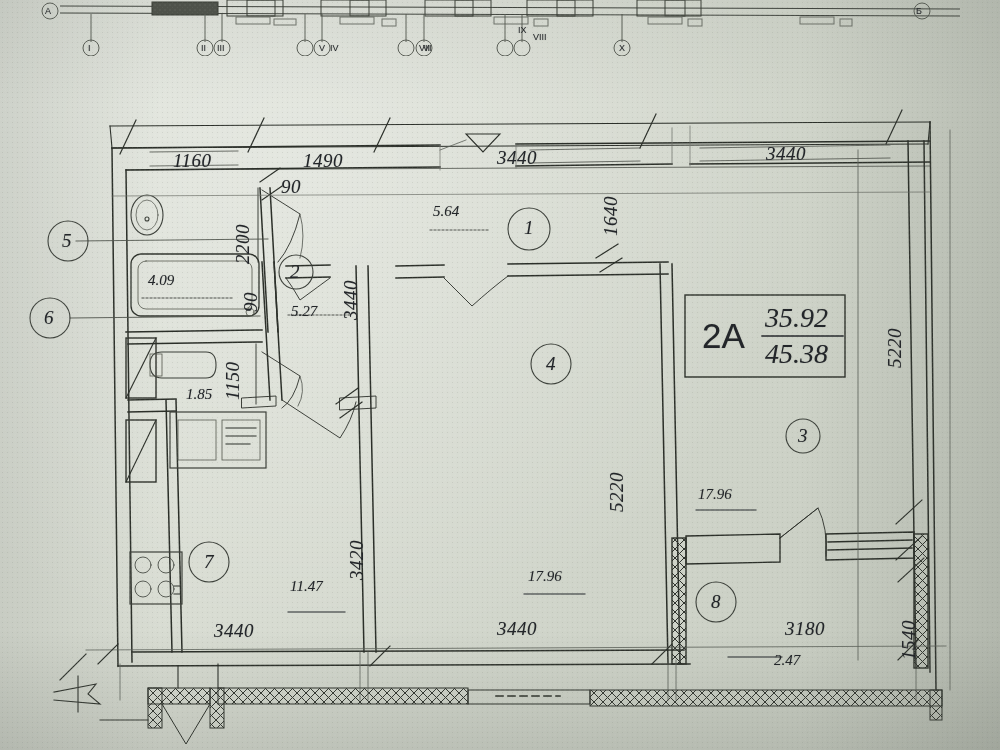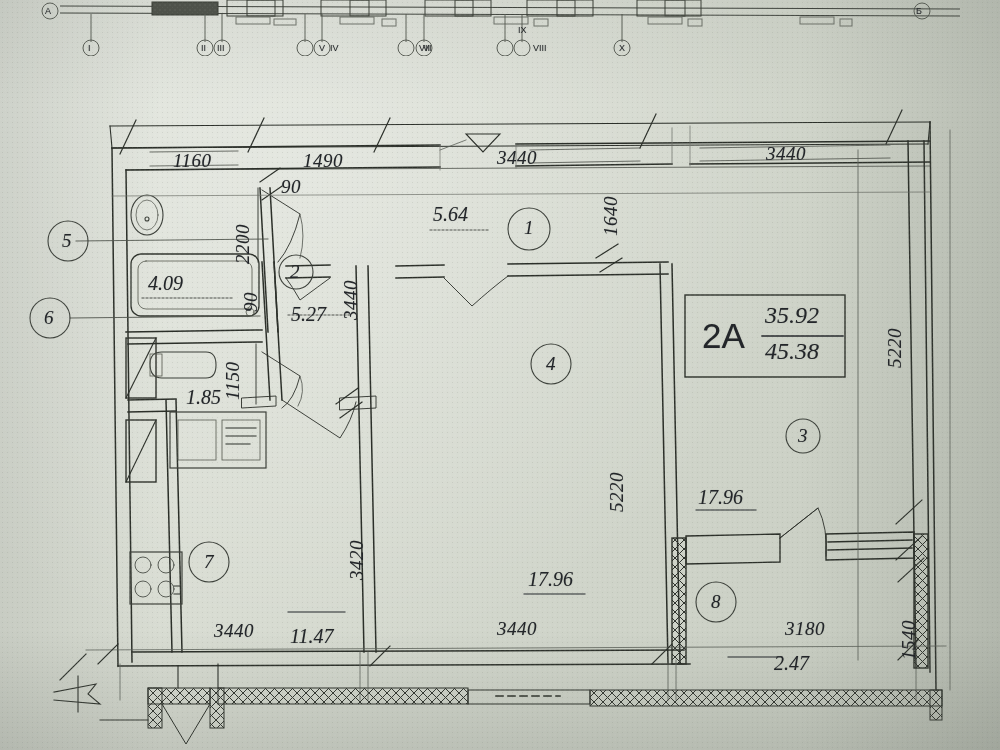--- a/index.html
+++ b/index.html
@@ -28,23 +28,23 @@
       linear-gradient(180deg, rgba(120,126,118,.10) 0%, rgba(0,0,0,0) 14%, rgba(0,0,0,0) 84%, rgba(90,96,88,.18) 100%);
   }
   svg.plan{position:absolute;left:0;top:0;width:1000px;height:750px;z-index:2;}
   .txt{
     position:absolute;z-index:5;color:#23262a;
     font-family:"Liberation Serif",serif;
     white-space:nowrap;
     text-shadow:0 0 1px rgba(60,64,58,.35);
   }
   .dim{font-style:italic;font-size:19px;letter-spacing:.5px;}
-  .area{font-style:italic;font-size:20px;}
+  .area{font-style:italic;font-size:15px;}
   .label2a{font-size:35px;font-style:normal;font-family:"Liberation Sans",sans-serif;text-align:center;}
-  .frac{font-style:italic;font-size:24px;line-height:1.05;}
+  .frac{font-style:italic;font-size:28px;line-height:1.05;}
   .vert{transform-origin:left top;}
   .axis{font-size:9px;font-style:normal;font-family:"Liberation Sans",sans-serif;color:#2b2e31;}
   .rn{font-style:italic;font-size:19px;}
   .top-strip{position:absolute;left:0;top:0;width:1000px;height:56px;z-index:2;}
 </style>
 </head>
 <body>
 
 <div id="sheet">
 
@@ -108,21 +108,21 @@
 
   <span class="txt axis" style="left:45px;top:6px;">A</span>
   <span class="txt axis" style="left:916px;top:6px;">Б</span>
   <span class="txt axis" style="left:88px;top:43px;">I</span>
   <span class="txt axis" style="left:201px;top:43px;">II</span>
   <span class="txt axis" style="left:217px;top:43px;">III</span>
   <span class="txt axis" style="left:300px;top:43px;margin-left:30px;">IV</span>
   <span class="txt axis" style="left:319px;top:43px;">V</span>
   <span class="txt axis" style="left:423px;top:43px;">VI</span>
   <span class="txt axis" style="left:419px;top:43px;">VII</span>
-  <span class="txt axis" style="left:499px;top:43px;padding-left:34px;">VIII</span>
+  <span class="txt axis" style="left:499px;top:32px;padding-left:34px;">VIII</span>
   <span class="txt axis" style="left:518px;top:25px;">IX</span>
   <span class="txt axis" style="left:619px;top:43px;">X</span>
 
   <svg class="plan" viewBox="0 0 1000 750">
     <defs>
       <pattern id="hatchx" width="9" height="9" patternUnits="userSpaceOnUse">
         <rect width="9" height="9" fill="none"></rect>
         <path d="M0,0 L9,9 M9,0 L0,9" stroke="#2f332d" stroke-width="1"></path>
       </pattern>
     </defs>
@@ -415,21 +415,21 @@
   <span class="txt dim" style="left:214px;top:620px;">3440</span>
   <span class="txt dim" style="left:497px;top:618px;">3440</span>
   <span class="txt dim" style="left:785px;top:618px;">3180</span>
 
   <span class="txt area" style="left:148px;top:272px;">4.09</span>
   <span class="txt area" style="left:186px;top:366px;margin-top:20px;">1.85</span>
   <span class="txt area" style="left:291px;top:303px;">5.27</span>
   <span class="txt area" style="left:433px;top:203px;">5.64</span>
   <span class="txt area" style="left:528px;top:568px;">17.96</span>
   <span class="txt area" style="left:698px;top:486px;">17.96</span>
-  <span class="txt area" style="left:290px;top:625px;text-align:right;">11.47</span>
+  <span class="txt area" style="left:290px;top:578px;text-align:right;">11.47</span>
   <span class="txt area" style="left:730px;top:652px;margin-left:44px;">2.47</span>
 
   <span class="txt rn" style="left:62px;top:230px;">5</span>
   <span class="txt rn" style="left:44px;top:307px;">6</span>
   <span class="txt rn" style="left:290px;top:261px;">2</span>
   <span class="txt rn" style="left:524px;top:217px;">1</span>
   <span class="txt rn" style="left:546px;top:353px;">4</span>
   <span class="txt rn" style="left:798px;top:425px;">3</span>
   <span class="txt rn" style="left:204px;top:551px;">7</span>
   <span class="txt rn" style="left:711px;top:591px;">8</span>

